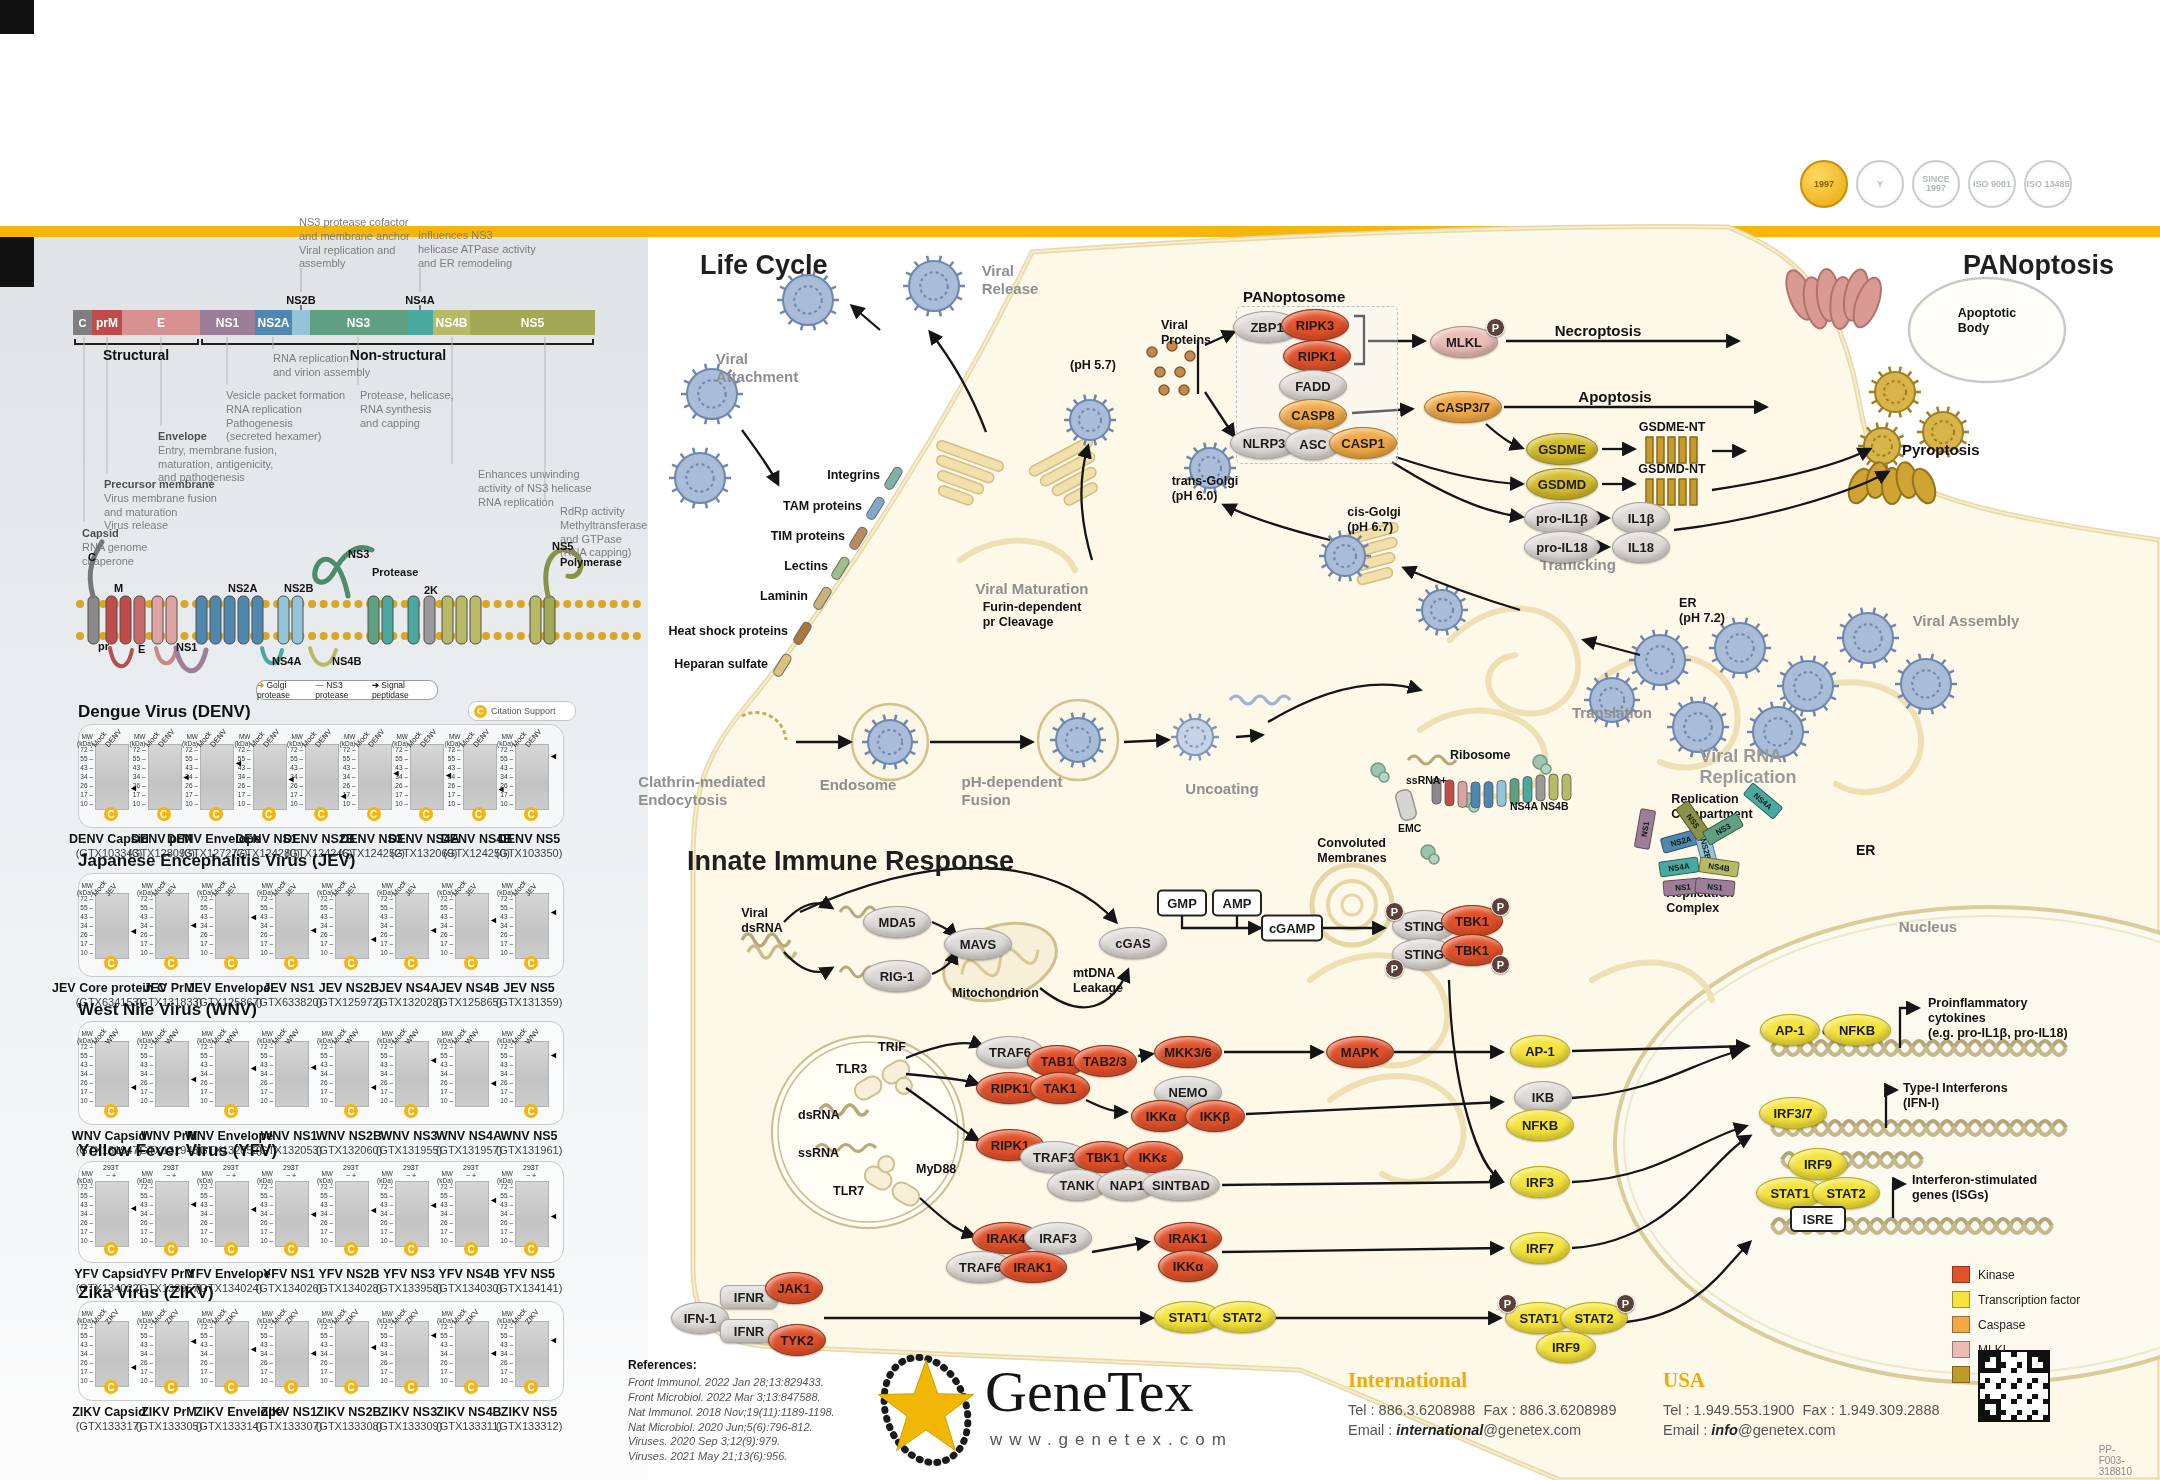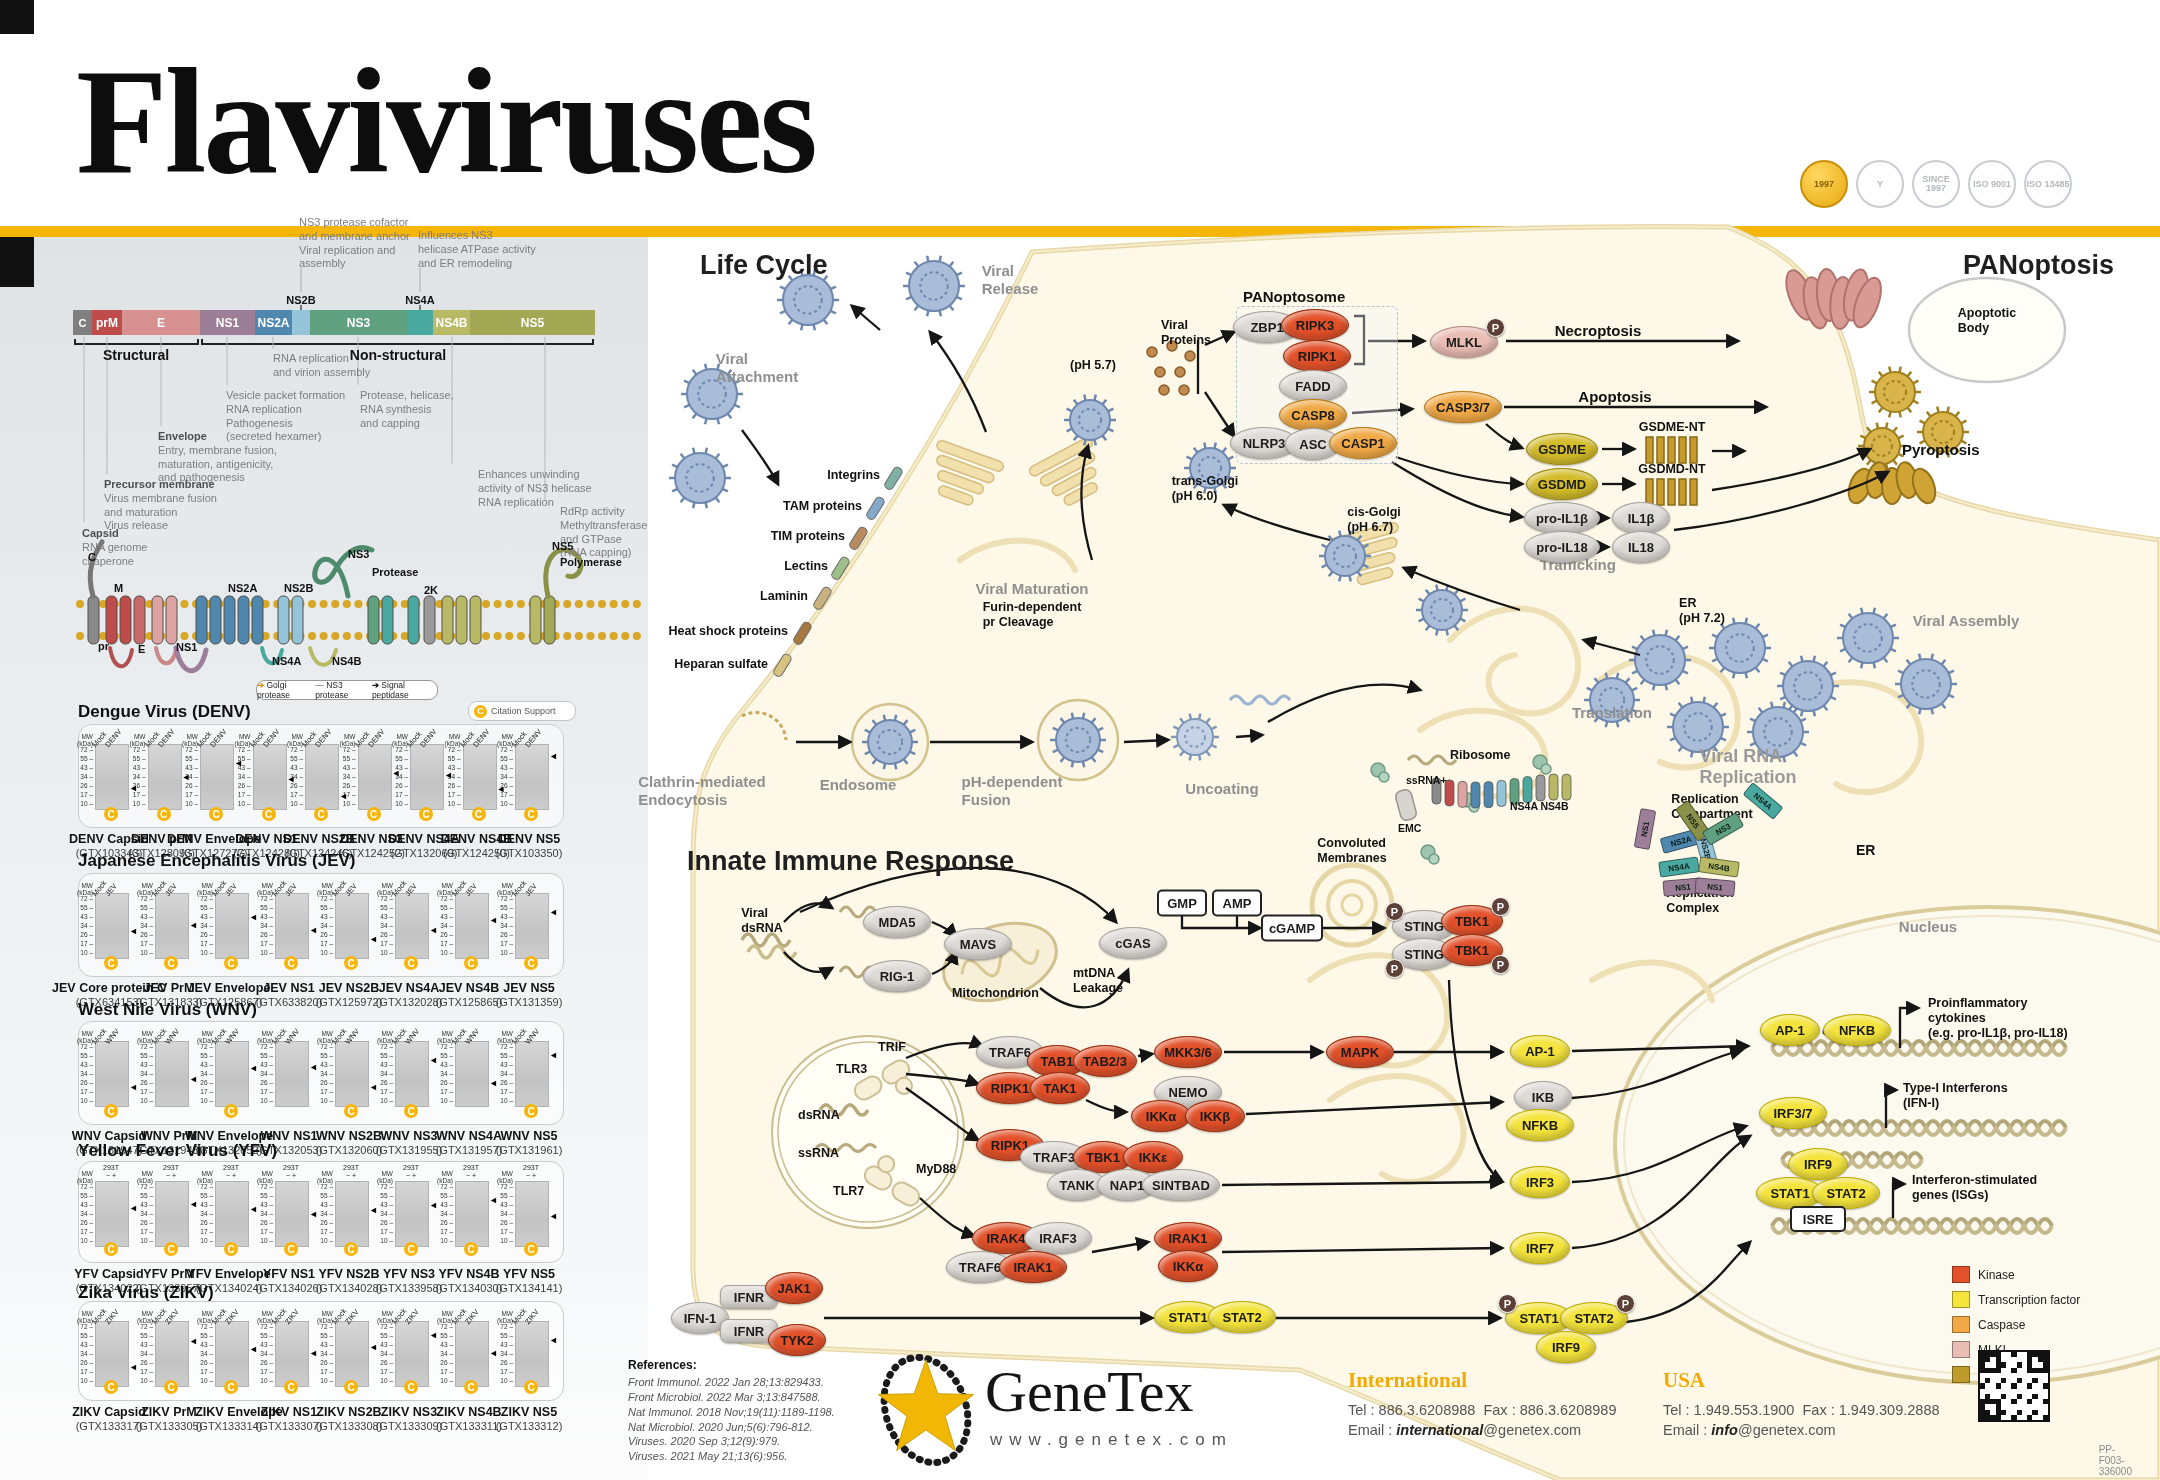--- a/index.html
+++ b/index.html
@@ -92,21 +92,20 @@
            align-items:center;justify-content:center;border:1px solid rgba(0,0,0,.4);border-radius:3px;}
 </style>
 </head>
 <body>
 
 <div class="stage">
   <div class="leftbg"></div>
   <div class="blacksq"></div>
   <div class="topbar"></div>
   <div class="blackrect"></div>
-  <div class="title">Flaviviruses</div>
   <div class="badges" id="badges">
       <div class="badge gold">1997</div>
       <div class="badge">Y</div>
       <div class="badge">SINCE 1997</div>
       <div class="badge">ISO 9001</div>
       <div class="badge">ISO 13485</div>
     </div>
   <svg class="scene" id="scene" width="2160" height="1480" viewBox="0 0 2160 1480">
       <path d="M1032,252 C1250,236 1540,224 1728,227 C1790,252 1814,278 1840,332 C1864,392 1858,438 1882,468 C1940,504 2020,520 2160,540 L2160,1480 L1560,1480 C1462,1440 1380,1402 1300,1370 C1100,1362 900,1352 762,1346 C712,1340 692,1320 693,1262 L693,862 C693,800 700,760 746,706 C842,590 950,420 1032,252 Z" fill="#fdf8e8" stroke="#e7d8a6" stroke-width="5"></path>
       <path d="M1032,252 C1250,236 1540,224 1728,227 C1790,252 1814,278 1840,332 C1864,392 1858,438 1882,468 C1940,504 2020,520 2160,540 L2160,1480 L1560,1480 C1462,1440 1380,1402 1300,1370 C1100,1362 900,1352 762,1346 C712,1340 692,1320 693,1262 L693,862 C693,800 700,760 746,706 C842,590 950,420 1032,252 Z" fill="none" stroke="#f6edcf" stroke-width="2"></path>
@@ -967,21 +966,21 @@
       <div></div>
       <div></div>
       <div class="on"></div>
       <div></div>
       <div></div>
       <div class="on"></div>
       <div></div>
       <div></div>
       <div class="on"></div>
     </div>
-  <div class="ppcode">PP-F003-336000</div>
+  <div class="ppcode">PP-F003-318810</div>
 <div class="gseg" style="left: 73px; width: 19px; background: rgb(127, 127, 127); font-size: 11px;">C</div>
     <div class="gseg" style="left: 92px; width: 30px; background: rgb(191, 75, 75);">prM</div>
     <div class="gseg" style="left: 122px; width: 78px; background: rgb(216, 145, 145);">E</div>
     <div class="gseg" style="left: 200px; width: 55px; background: rgb(156, 126, 153);">NS1</div>
     <div class="gseg" style="left: 255px; width: 37px; background: rgb(79, 135, 174);">NS2A</div>
     <div class="gseg" style="left: 292px; width: 18px; background: rgb(147, 196, 218);"></div>
     <div class="gseg" style="left: 310px; width: 97px; background: rgb(95, 160, 128);">NS3</div>
     <div class="gseg" style="left: 407px; width: 26px; background: rgb(73, 168, 160);"></div>
     <div class="gseg" style="left: 433px; width: 37px; background: rgb(184, 185, 100);">NS4B</div>
     <div class="gseg" style="left: 470px; width: 125px; background: rgb(163, 168, 85);">NS5</div>

